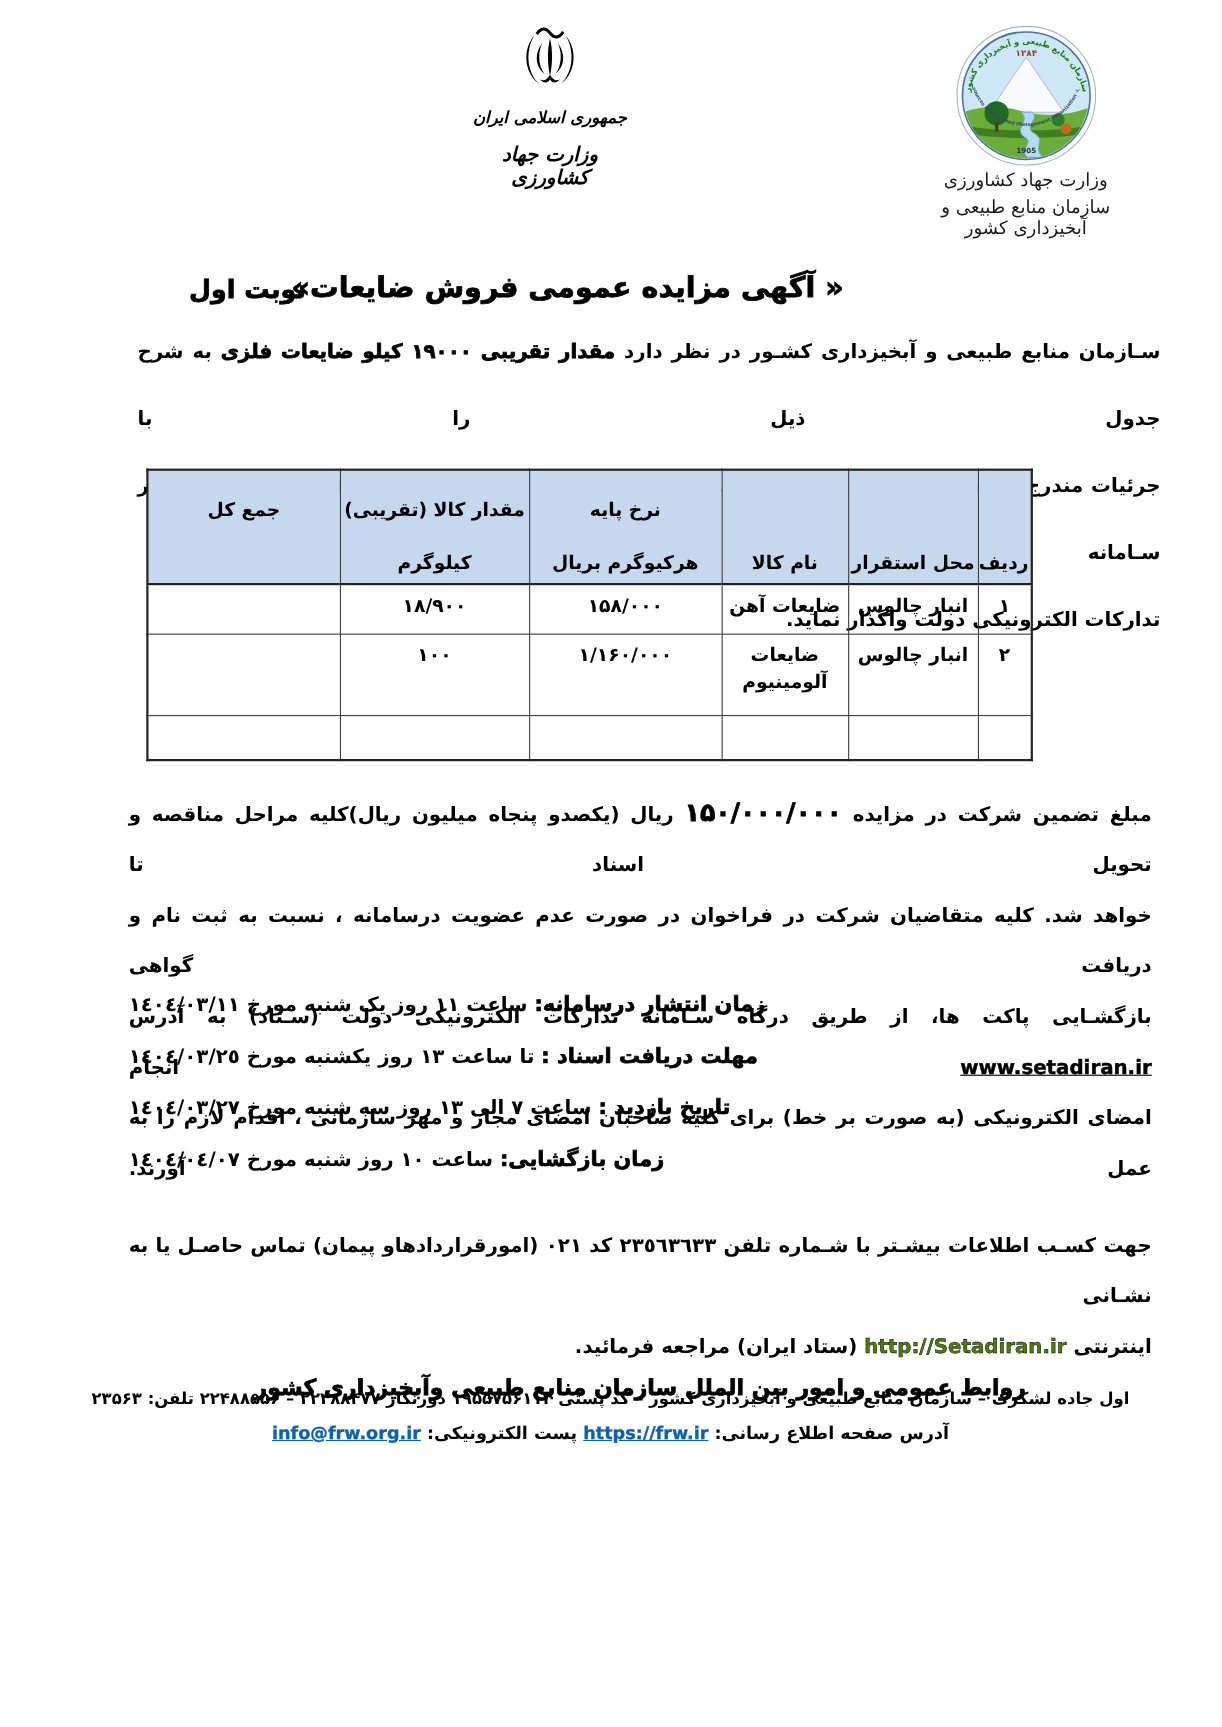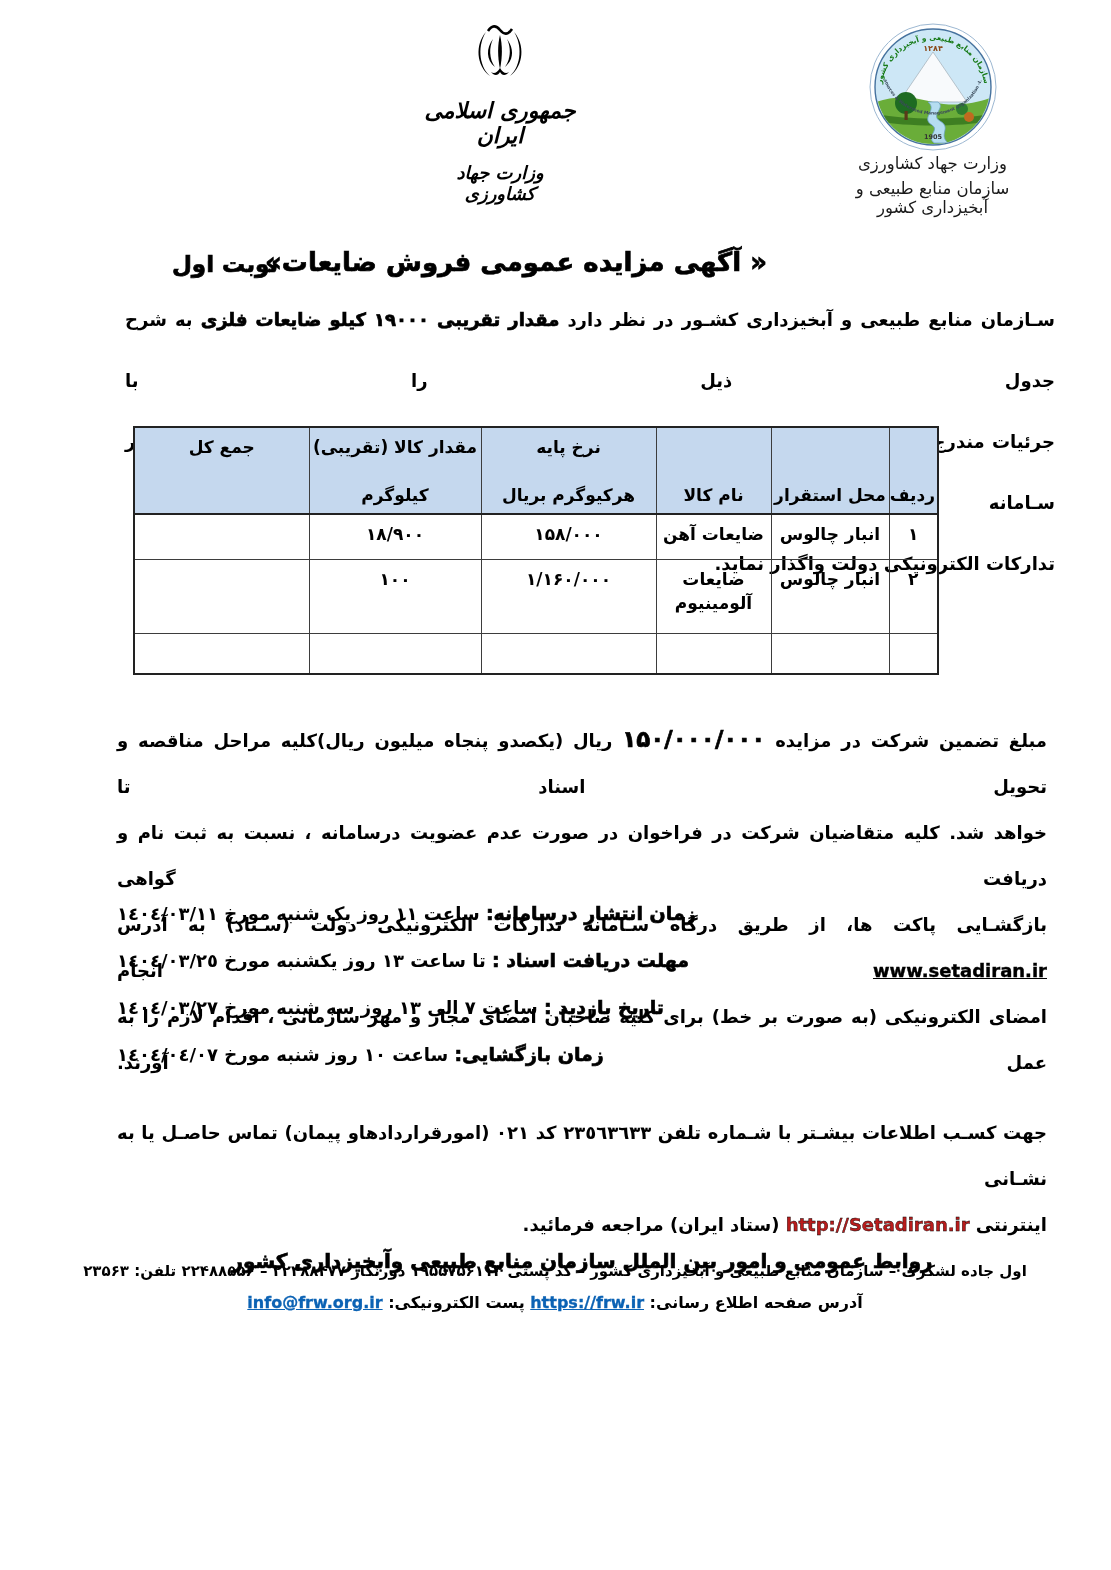--- a/index.html
+++ b/index.html
@@ -17,27 +17,27 @@
   .title { left:0; top:247px; width:1032px; text-align:center; font-size:26px; }
   .xb { font-weight:700; -webkit-text-stroke:0.7px currentColor; }
   .round-label { left:150px; top:251px; width:150px; text-align:center; font-size:23px; }
   
   .para { direction:rtl; font-size:18px; }
   .para .ln { display:block; }
   .j { text-align:justify; text-align-last:justify; }
   .r { text-align:right; }
   .bignum { font-size:23px; -webkit-text-stroke:0.7px #000; }
   .ulink { text-decoration:underline; color:#000; -webkit-text-stroke:0.4px #000; }
-  .plainlink { color:#b91c1c; -webkit-text-stroke:0.4px #000; text-decoration:none; }
+  .plainlink { color:#4d7c0f; -webkit-text-stroke:0.4px #000; text-decoration:none; }
   .bluelink { color:#0b62b4; text-decoration:underline; -webkit-text-stroke:0.3px #0b62b4; }
   
   table.main { border-collapse:collapse; table-layout:fixed; direction:rtl; border:2.5px solid #222; }
   table.main th, table.main td { border:1.5px solid #3d3d3d; padding:0; }
   table.main thead th { background:#c5d8ee; border-bottom:2.5px solid #222; vertical-align:top; }
-  .hwrap { height:72px; display:flex; flex-direction:column; justify-content:space-between; padding:7px 2px 6px; }
+  .hwrap { height:72px; display:flex; flex-direction:column; justify-content:space-between; padding:24px 2px 6px; }
   .hl { text-align:center; font-size:17px; line-height:24px; min-height:24px; }
   table.main td { text-align:center; vertical-align:top; padding-top:7px; font-size:17px; line-height:24px; }
   td.vmid { vertical-align:middle; padding-top:0; }
   
   .sched { direction:rtl; font-size:18px; }
   .sched .ln { display:block; text-align:left; }
   .slabel { font-size:19px; -webkit-text-stroke:0.65px #000; }
   .prline { text-align:center; font-size:20px;margin-top:44px; }
   .footer { direction:rtl; text-align:center; }
 </style>
@@ -50,21 +50,21 @@
     <svg class="emblem-svg" width="64" height="60" viewBox="0 0 64 60">
       <path d="M20,9 C24,3 28,3 32,8 C36,13 40,13 44,7" stroke="#000" stroke-width="2.6" fill="none"></path>
       <path d="M32,13 C29.5,23 29.5,35 32,47 C34.5,35 34.5,23 32,13 Z" fill="#000"></path>
       <path d="M32,46 C29,51 26,52 23,50 C26,54 30,54 32,50 Z" fill="#000"></path>
       <path d="M32,46 C35,51 38,52 41,50 C38,54 34,54 32,50 Z" fill="#000"></path>
       <path d="M25,17 C18,26 18,38 27,45 C21,37 21,25 25,17 Z" fill="#000"></path>
       <path d="M39,17 C46,26 46,38 37,45 C43,37 43,25 39,17 Z" fill="#000"></path>
       <path d="M18,10 C7,22 8,44 22,54 C10,43 10,22 18,10 Z" fill="#000"></path>
       <path d="M46,10 C57,22 56,44 42,54 C54,43 54,22 46,10 Z" fill="#000"></path>
     </svg>
-    <div class="cal" style="font-size:22px; margin-top:16px;">جمهوری اسلامی ایران</div>
+    <div class="cal" style="font-size:15px; margin-top:16px;">جمهوری اسلامی ایران</div>
     <div class="cal" style="font-size:18px; margin-top:14px;">وزارت جهاد کشاورزی</div>
   </div>
 
   <div class="abs" style="left:845px; top:22px; width:175px;">
     <svg style="display:block; margin:0 auto;" width="130" height="130" viewBox="0 0 130 130">
       <defs>
         <clipPath id="logoClip">
             <circle cx="65" cy="65" r="57"></circle>
           </clipPath>
         <path id="arcTop" d="M 13,70 A 52,52 0 0 1 117,70"></path>

